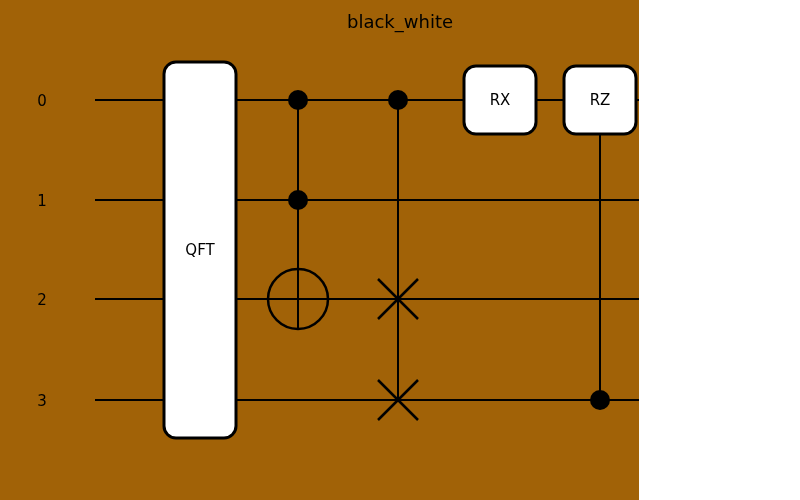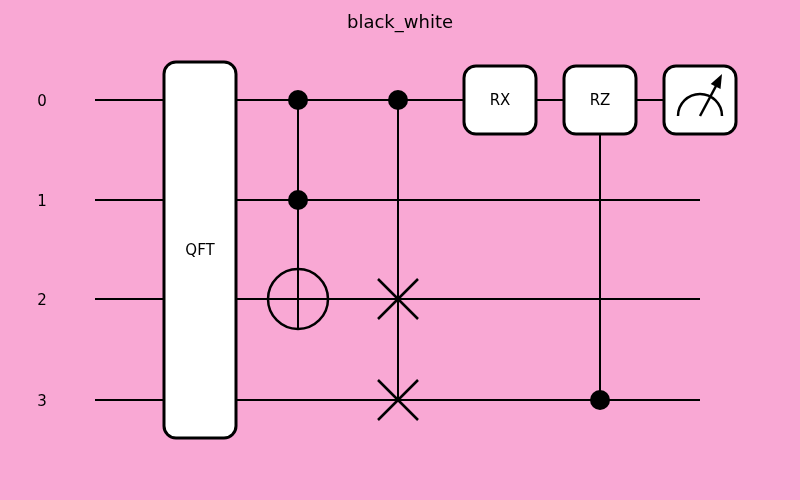--- a/index.html
+++ b/index.html
@@ -2,23 +2,23 @@
 <html><head>
 <meta charset="utf-8">
 <style>
   html, body {
     margin: 0;
     padding: 0;
     background: #ffffff;
   }
   .canvas {
     position: relative;
-    width: 800px;
+    width: 639px;
     height: 500px;
-    background: #f9a8d4;
+    background: #a16207;
     overflow: hidden;
     font-family: "DejaVu Sans", sans-serif;
   }
   svg text {
     font-family: "DejaVu Sans", sans-serif;
   }
 </style>
 </head>
 <body>
 

